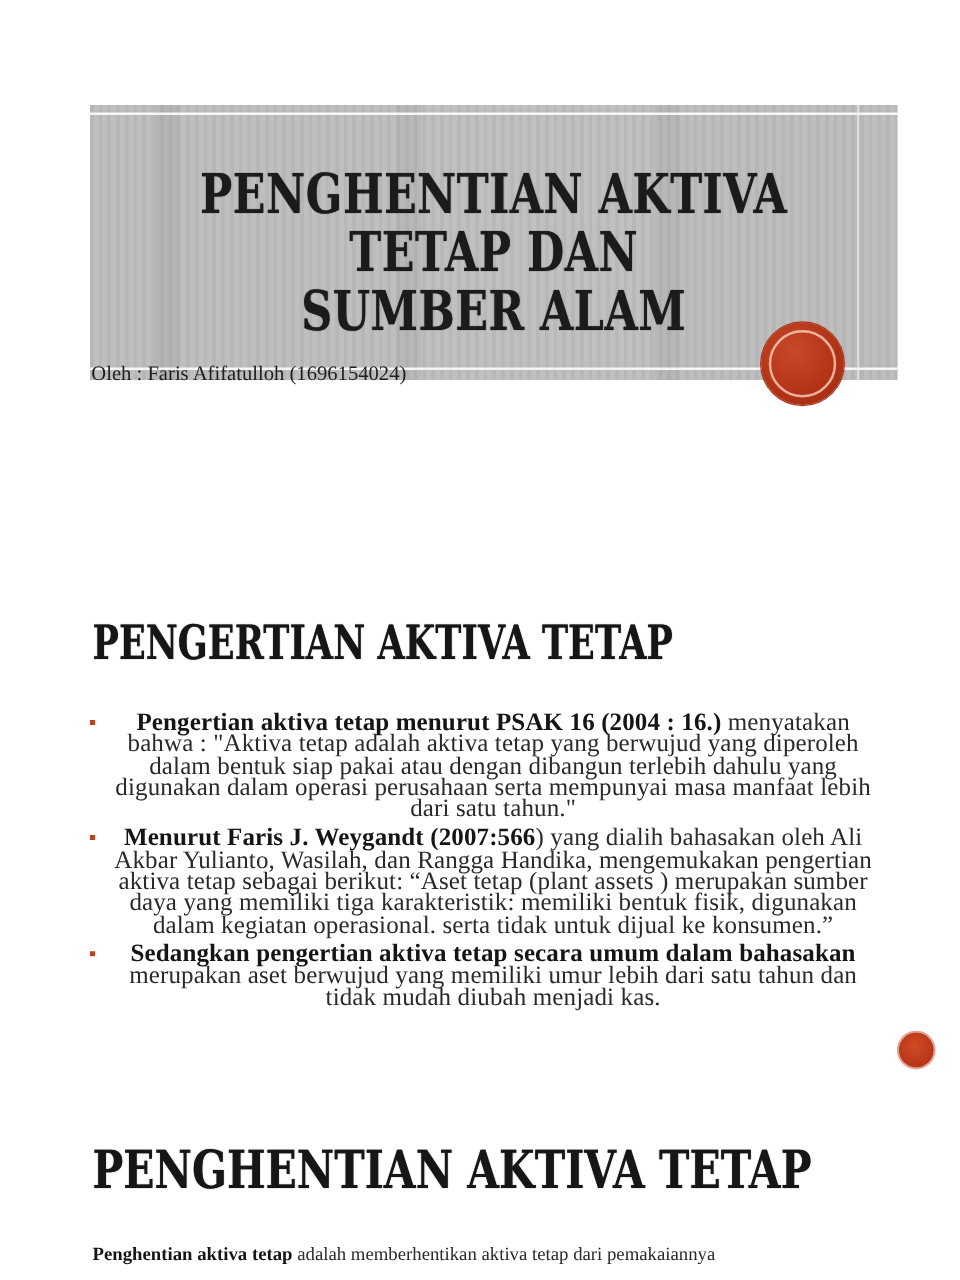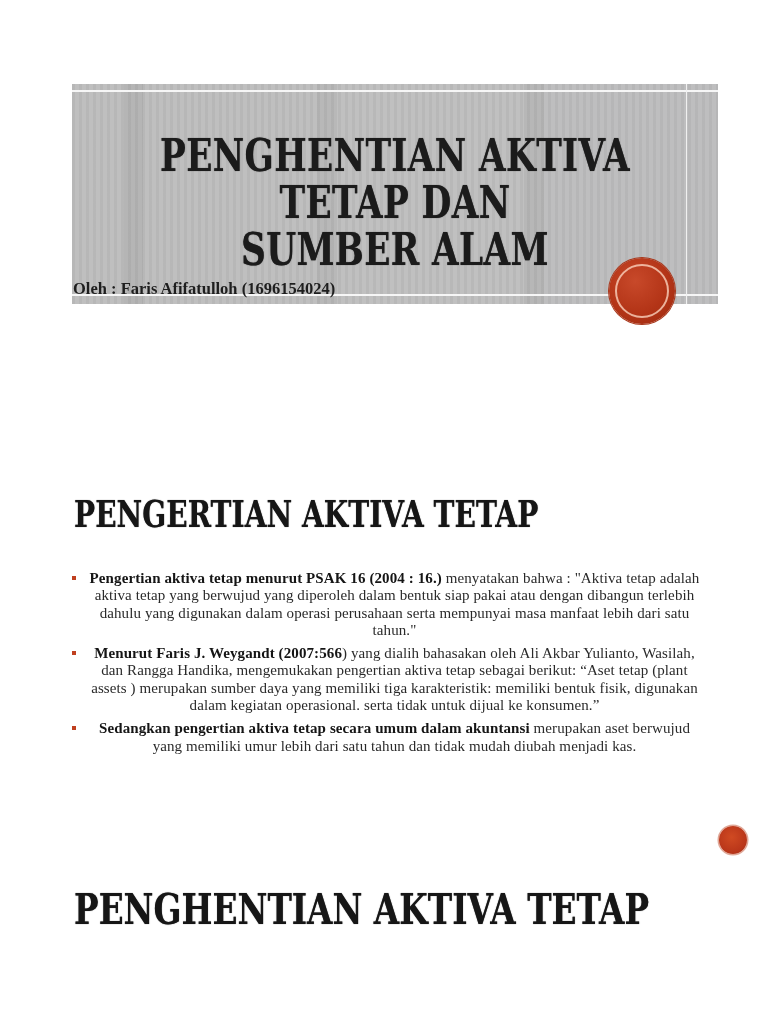--- a/index.html
+++ b/index.html
@@ -24,21 +24,21 @@
       position: absolute; left: 0; right: 0; top: 48px;
       text-align: center; font-family: "DejaVu Serif", serif; font-weight: bold;
       font-size: 44px; line-height: 47px; color: #1b1b1b;
       letter-spacing: 0.5px; transform: scaleX(0.78); transform-origin: center;
       text-shadow: 0 0 1px #333;
     }
     .author-line {
       position: absolute; font-family: "Liberation Serif", serif;
       font-size: 16.5px; color: #1e1e1e;
     }
-    #author-1 { left: 73px; top: 279px; font-weight: bold; }
+    #author-1 { left: 73px; top: 289px; }
     #author-2 { left: 122px; top: 308px; }
     .circle-big {
       position: absolute; left: 609px; top: 258px; width: 66px; height: 66px; border-radius: 50%;
       background: radial-gradient(circle at 40% 35%, #c8492a 0%, #b33417 55%, #9c2a10 100%);
       box-shadow: 0 0 0 1px #a8361a;
     }
     .circle-big::after {
       content: ""; position: absolute; inset: 6px; border-radius: 50%;
       border: 2px solid rgba(255,220,200,0.75);
     }
@@ -47,34 +47,34 @@
     .section-title {
       position: absolute; left: 74px; font-family: "DejaVu Serif", serif; font-weight: bold;
       color: #161616; font-size: 38px; line-height: 40px;
       transform: scaleX(0.74); transform-origin: left center; white-space: nowrap;
       text-shadow: 0 0 1px #444;
     }
     #slide-2 .section-title { top: 24px; }
     .bullets { position: absolute; left: 72px; top: 100px; width: 632px; margin: 0; padding: 0; list-style: none; }
     .bullets li {
       position: relative; padding-left: 13px; margin-bottom: 6px;
-      font-family: "Liberation Serif", serif; font-size: 15px; line-height: 17.3px; color: #2a2a2a;
+      font-family: "Liberation Serif", serif; font-size: 20px; line-height: 17.3px; color: #2a2a2a;
       letter-spacing: 0.1px;
     }
     .bullets li .bullet {
       position: absolute; left: 0; top: 6px; width: 4px; height: 4px; background: #c0401f;
     }
     .bullets li b { color: #151515; }
     .circle-small {
       position: absolute; left: 719px; top: 356px; width: 28px; height: 28px; border-radius: 50%;
       background: radial-gradient(circle at 45% 40%, #d04a22 0%, #b9361a 65%, #a42c12 100%);
       box-shadow: 0 0 0 1.5px #e0a898;
     }
     
-    #slide-3 { top: 868px; height: 124px; }
+    #slide-3 { top: 894px; height: 124px; }
     #slide-3 .section-title { top: 22px; font-size: 42px; transform: scaleX(0.78); }
     .para {
       position: absolute; left: 74px; top: 102px; width: 630px;
       font-family: "Liberation Serif", serif; font-size: 15px; line-height: 17px; color: #2a2a2a;
     }
     .para b { color: #151515; }
   </style>
 </head>
 <body>
 
@@ -98,21 +98,24 @@
     <li>
       <span class="bullet"></span>
       <b>Pengertian aktiva tetap menurut PSAK 16 (2004 : 16.)</b><span> menyatakan bahwa : "Aktiva tetap adalah aktiva tetap yang berwujud yang diperoleh dalam bentuk siap pakai atau dengan dibangun terlebih dahulu yang digunakan dalam operasi perusahaan serta mempunyai masa manfaat lebih dari satu tahun."</span>
     </li>
     <li>
       <span class="bullet"></span>
       <b>Menurut Faris J. Weygandt (2007:566</b><span>) yang dialih bahasakan oleh Ali Akbar Yulianto, Wasilah, dan Rangga Handika, mengemukakan pengertian aktiva tetap sebagai berikut: “Aset tetap (plant assets ) merupakan sumber daya yang memiliki tiga karakteristik: memiliki bentuk fisik, digunakan dalam kegiatan operasional. serta tidak untuk dijual ke konsumen.”</span>
     </li>
     <li>
       <span class="bullet"></span>
-      <b>Sedangkan pengertian aktiva tetap secara umum dalam akuntansi</b><span> merupakan aset berwujud yang memiliki umur lebih dari satu tahun dan tidak mudah diubah menjadi kas.</span>
+      <b>Sedangkan pengertian aktiva tetap secara umum dalam bahasakan</b><span> merupakan aset berwujud yang memiliki umur lebih dari satu tahun dan tidak mudah diubah menjadi kas.</span>
     </li>
   </ul>
   <div class="circle-small"></div>
 </div>
 
 <div class="slide" id="slide-3">
   <div class="section-title">PENGHENTIAN AKTIVA TETAP</div>
+  <div class="para">
+    <b>Penghentian aktiva tetap</b><span> adalah memberhentikan aktiva tetap dari pemakaiannya</span>
+  </div>
 </div>
 
 </body></html>

